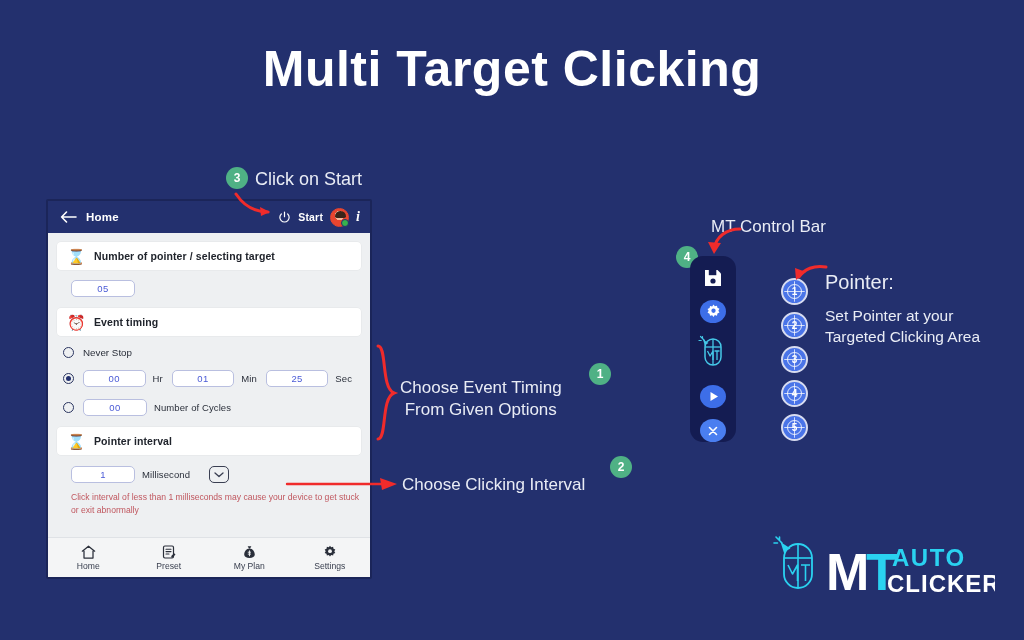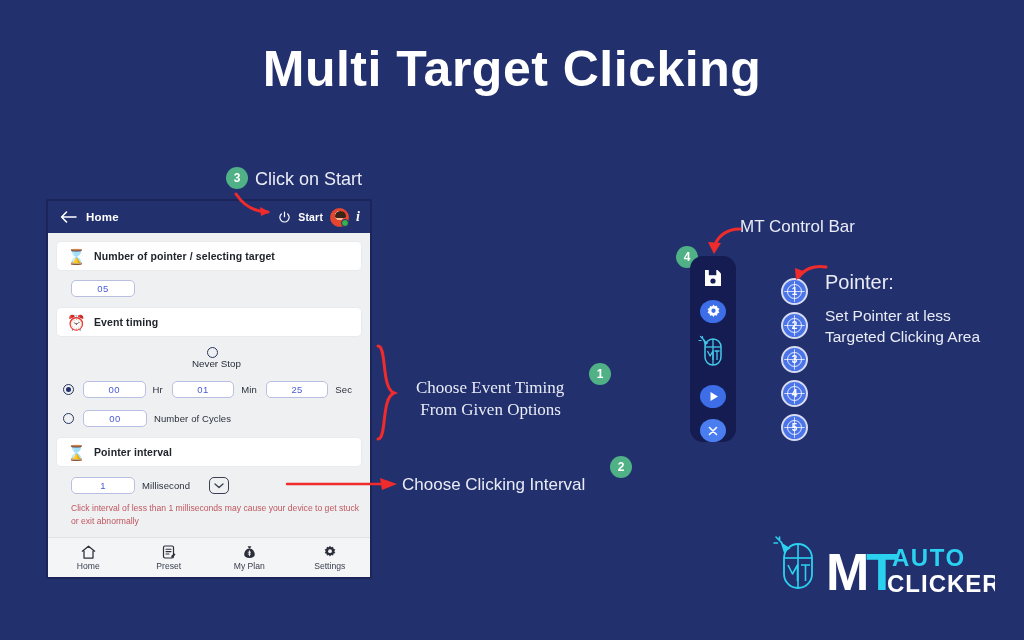--- a/index.html
+++ b/index.html
@@ -218,21 +218,21 @@
 
       <div class="row" style="margin:10px 0 0 14px;">
         <div class="num-input">05</div>
       </div>
 
       <div class="section-card" style="margin-top:11px;">
         <span class="emoji-ico">⏰</span>
         <span class="sec-label">Event timing</span>
       </div>
 
-      <div class="row" style="margin:11px 0 0 6px;flex-direction:column;">
+      <div class="row" style="margin:11px 0 0 6px;">
         <div class="radio"></div>
         <span class="radio-label">Never Stop</span>
       </div>
 
       <div class="row" style="margin:12px 0 0 6px;">
         <div class="radio checked"></div>
         <div class="num-input" style="margin-left:9px;">00</div>
         <span class="unit">Hr</span>
         <div class="num-input">01</div>
         <span class="unit">Min</span>
@@ -300,32 +300,32 @@
   <div class="badge" style="left:226px; top:167px;">3</div>
   <div class="anno-text" style="left:255px; top:168px; font-size:18px;">Click on Start</div>
   <svg style="position:absolute; left:232px; top:190px; width:50px; height:32px;">
     <path d="M4 4 C12 16, 22 22, 36 22" class="red" stroke-width="3" stroke-linecap="round"></path>
     <path d="M38 22 L28 17 L29 26 Z" fill="#f02b2b"></path>
   </svg>
 
   <svg style="position:absolute; left:374px; top:344px; width:26px; height:98px;">
     <path d="M4 2 C13 2, 7 44, 20 49 C7 54, 13 95, 4 95" class="red" stroke-width="3" stroke-linecap="round"></path>
   </svg>
-  <div class="anno-text" style="left:416px; top:377px;font-family:Liberation Serif, serif;">Choose Event Timing
+  <div class="anno-text" style="left:400px; top:377px;">Choose Event Timing
  From Given Options</div>
   <div class="badge" style="left:589px; top:363px;">1</div>
 
   <svg style="position:absolute; left:285px; top:474px; width:115px; height:20px;">
     <path d="M2 10 H98" class="red" stroke-width="2.4" stroke-linecap="round"></path>
     <path d="M112 10 L95 4 L97 16 Z" fill="#f02b2b"></path>
   </svg>
   <div class="anno-text" style="left:402px; top:474px;">Choose Clicking Interval</div>
   <div class="badge" style="left:610px; top:456px;">2</div>
 
-  <div class="anno-text" style="left:740px; top:216px;">MT Control Bar</div>
+  <div class="anno-text" style="left:711px; top:216px;">MT Control Bar</div>
   <svg style="position:absolute; left:706px; top:225px; width:46px; height:32px;">
     <path d="M34 4 C20 4, 10 12, 8 24" class="red" stroke-width="3" stroke-linecap="round"></path>
     <path d="M8 29 L2 17 L15 18 Z" fill="#f02b2b"></path>
   </svg>
   <div class="badge" style="left:676px; top:246px;">4</div>
 
   <div id="ctrl-bar">
     <div class="ctrl-btn">
       <svg width="22" height="22" viewBox="0 0 22 22">
         <path d="M3 3h12.5L19 6.5V19H3z" fill="#ffffff"></path>
@@ -392,21 +392,21 @@
     </svg>
     <span>5</span>
   </div>
 
   <svg style="position:absolute; left:790px; top:263px; width:42px; height:24px;">
     <path d="M36 4 C24 2, 14 6, 9 14" class="red" stroke-width="3" stroke-linecap="round"></path>
     <path d="M6 17 L5 5 L16 9 Z" fill="#f02b2b"></path>
   </svg>
 
   <div class="anno-text" style="left:825px; top:271px; font-size:20px;">Pointer:</div>
-  <div class="anno-text" style="left:825px; top:305px; font-size:15.5px; line-height:21px;">Set Pointer at less</div>
+  <div class="anno-text" style="left:825px; top:305px; font-size:15.5px; line-height:21px;">Set Pointer at your</div>
   <div class="anno-text" style="left:825px; top:326px; font-size:15.5px; line-height:21px;">Targeted Clicking Area</div>
 
   <div id="logo">
     <svg viewBox="0 0 225 66" width="225" height="66">
 
       <g>
         <path d="M14 24a14 14 0 0 1 14-14h0a14 14 0 0 1 14 14v16a14 14 0 0 1-14 14h0a14 14 0 0 1-14-14z" stroke="#2ad2f0" stroke-width="1.8" fill="none"></path>
         <path d="M28 10v44" stroke="#2ad2f0" stroke-width="1.6"></path>
         <path d="M14 24h28" stroke="#2ad2f0" stroke-width="1.6"></path>
         <path d="M18 31l4.5 9 5-9v16" stroke="#2ad2f0" stroke-width="1.6" fill="none" stroke-linejoin="round"></path>

